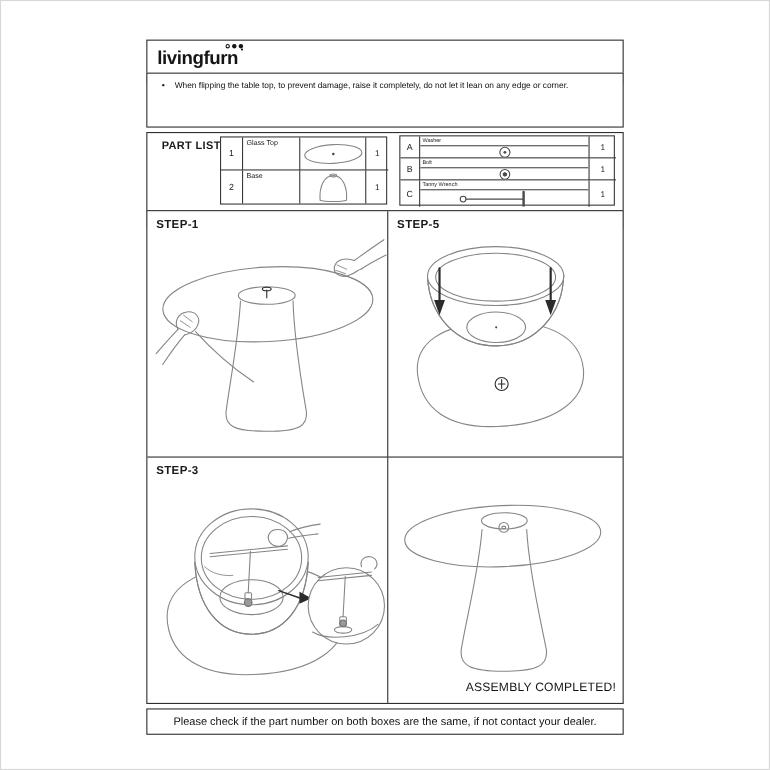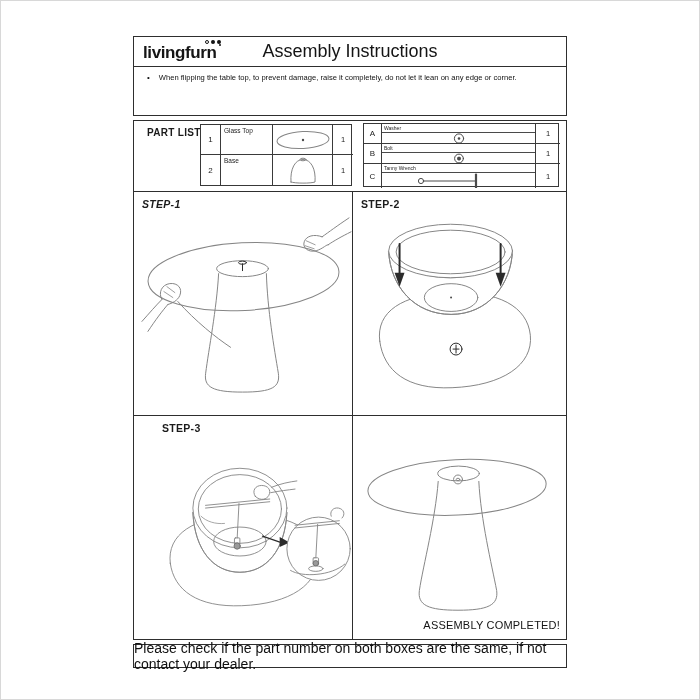--- a/index.html
+++ b/index.html
@@ -38,29 +38,29 @@
   .cell.num{font-size:8px;}
   .cell.qty{font-size:7.5px;}
   .cell.letter{font-size:8px;}
   .hw-content{flex-direction:column;align-items:stretch;justify-content:flex-start;padding:0;}
   .hw-name{height:8px;line-height:8px;font-size:5px;color:#222;border-bottom:0.8px solid #4a4a4a;padding-left:2px;}
   .hw-iconarea{flex:1;display:flex;align-items:center;justify-content:center;}
 
   
   .box-steps{top:159px;height:449px;display:grid;grid-template-columns:219px 1fr;grid-template-rows:224px 1fr;}
   .panel{position:relative;box-sizing:border-box;}
-  .panel.p1{border-right:1.2px solid #2e2e2e;border-bottom:1.2px solid #2e2e2e;font-style:italic;}
+  .panel.p1{border-right:1.2px solid #2e2e2e;border-bottom:1.2px solid #2e2e2e;}
   .panel.p2{border-bottom:1.2px solid #2e2e2e;}
-  .panel.p3{border-right:1.2px solid #2e2e2e;margin-left:20px;}
+  .panel.p3{border-right:1.2px solid #2e2e2e;}
   .step-label{position:absolute;left:8px;top:6px;font-weight:bold;font-size:10.5px;letter-spacing:0.3px;}
   .panel svg{position:absolute;inset:0;width:100%;height:100%;}
   .completed{position:absolute;right:6px;bottom:8px;font-size:11px;color:#141414;letter-spacing:0.2px;}
 
   
-  .box-footer{top:612px;height:24px;display:flex;align-items:center;justify-content:center;font-size:14px;color:#111;}
+  .box-footer{top:612px;height:24px;display:flex;align-items:center;justify-content:center;font-size:10px;color:#111;}
 
   
   .doc svg *{fill:none;stroke:#858585;stroke-width:1;stroke-linecap:round;stroke-linejoin:round;}
   .doc svg .fw{fill:#ffffff;}
   .doc svg .fd{fill:#2b2b2b;stroke:none;}
   .doc svg .fg{fill:#9a9a9a;stroke:#6f6f6f;}
   .doc svg .ink{stroke:#2b2b2b;}
   .doc svg .hw{stroke:#4a4a4a;}
   .doc svg .hwf{fill:#4a4a4a;stroke:none;}
   .doc svg .thin{stroke-width:0.8;}
@@ -78,21 +78,20 @@
   <div class="sec box-header">
     <div class="logo">
       <span>livingfurn</span>
       <span class="logo-dots">
           <i class="ring"></i>
           <i></i>
           <i></i>
         </span>
       <span class="tm-dot"></span>
     </div>
-    <div class="title">Assembly Instructions</div>
   </div>
 
   <div class="sec box-notice">
     <div class="notice-row">When flipping the table top, to prevent damage, raise it completely, do not let it lean on any edge or corner.</div>
   </div>
 
   <div class="sec box-partlist">
     <div class="pl-label">PART LIST</div>
 
     <div class="tbl parts-tbl">
@@ -173,21 +172,21 @@
         <path class="thin" d="M 33,95 l 8,6 M 30,100 l 9,6"></path>
         <path d="M 44,110 C 62,130 82,146 97,156"></path>
         <path d="M 85,82 C 83,118 75,158 72,182 C 70,196 79,201 109,201 C 139,201 147,196 145,182 C 141,158 134,118 133,82"></path>
         <ellipse cx="109" cy="77" rx="26" ry="8"></ellipse>
         <ellipse class="ink" cx="109" cy="71" rx="4" ry="1.6"></ellipse>
         <path class="ink" d="M 109,72 l 0,7"></path>
       </svg>
     </div>
 
     <div class="panel p2">
-      <div class="step-label">STEP-2</div>
+      <div class="step-label">STEP-5</div>
       <svg viewBox="0 0 215 224">
         <path d="M 27,150 C 23,120 50,103 97,101 C 147,99 176,115 179,144 C 182,174 151,195 100,197 C 54,199 31,180 27,150 Z"></path>
         <circle class="ink" cx="104" cy="158" r="6"></circle>
         <path class="ink" d="M 104,154 l 0,8 M 101,158 l 6,0"></path>
         <path class="fw" d="M 36,60 C 38,95 62,123 99,123 C 136,123 160,93 161,58 C 150,75 126,86 98,86 C 70,86 46,75 36,60 Z" stroke="none"></path>
         <path d="M 36,60 C 38,95 62,123 99,123 C 136,123 160,93 161,58"></path>
         <ellipse class="fw" cx="98.5" cy="59" rx="62.5" ry="27" style="stroke:#858585"></ellipse>
         <ellipse cx="98.5" cy="60" rx="55" ry="22"></ellipse>
         <ellipse cx="99" cy="106" rx="27" ry="14"></ellipse>
         <circle class="hwf" cx="99" cy="106" r="1"></circle>

